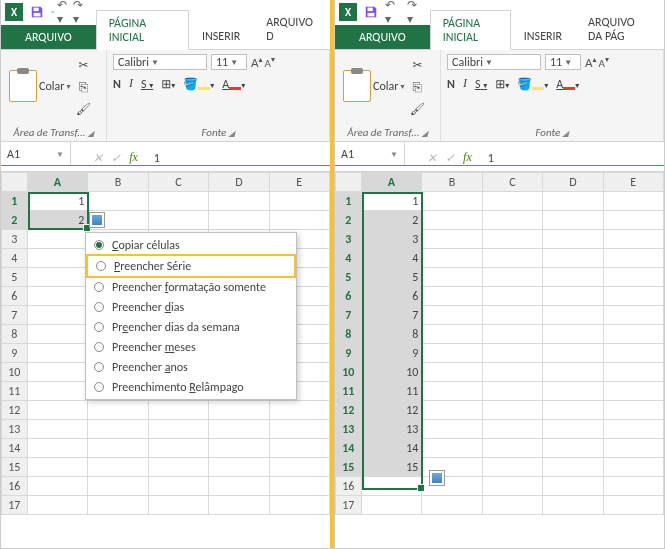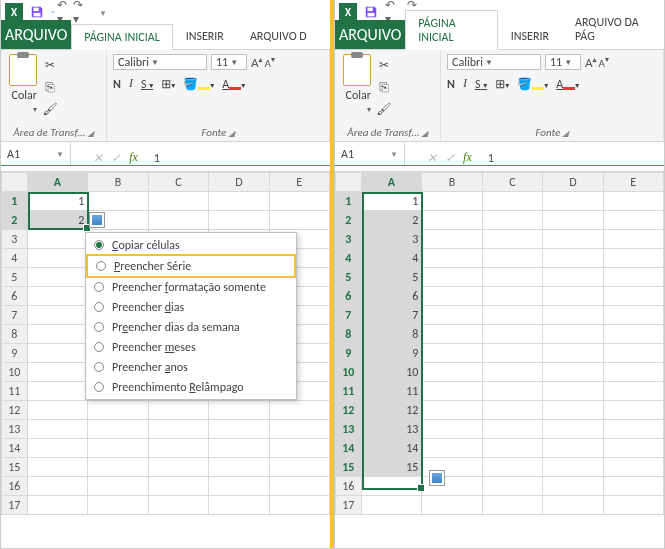--- a/index.html
+++ b/index.html
@@ -7,30 +7,30 @@
   .container { display: flex; width: 665px; height: 549px; border-right:1px solid #ccc; border-bottom:1px solid #ccc;}
   .pane { flex: 1 1 50%; position: relative; background: #fff; border-left:1px solid #ccc;}
   .divider { width: 4px; background: #fbc02d; }
   
   .titlebar { height: 24px; background: #fff; display: flex; align-items: center; padding: 0 4px; gap:6px;}
   .app-icon { width: 18px; height: 18px; background: #217346; display: flex; align-items: center; justify-content: center; color:#fff; font-weight:bold; font-size:11px;}
   .tb-icon { width:16px; height:16px; display:flex; align-items:center; justify-content:center; color:#666;}
   .tb-icon svg{width:14px;height:14px;}
   
   .tabs { height: 26px; display: flex; align-items: flex-end; border-bottom:1px solid #d4d4d4; }
-  .tab-file { background:#217346; color:#fff; padding:5px 4px; font-size:16px;}
+  .tab-file { background:#217346; color:#fff; padding:5px 24px; font-size:12px;}
   .tab { padding:5px 12px; font-size:12px; color:#444; border:1px solid transparent; cursor:default;}
   .tab.active { color:#217346; border:1px solid #d4d4d4; border-bottom:1px solid #fff; background:#fff; position:relative; top:1px;}
   
   .ribbon { height: 92px; background:#f5f5f5; border-bottom:1px solid #d4d4d4; display:flex; }
   .rgroup { border-right:1px solid #e0e0e0; padding:4px 6px 2px 6px; display:flex; flex-direction:column; justify-content:space-between; position:relative;}
   .rgroup-label { text-align:center; font-size:11px; color:#666; padding-top:2px; display:flex; justify-content:center; align-items:center; gap:2px;font-style:italic;}
   .dlaunch { font-size:8px; color:#888;}
   .clip-main { display:flex; gap:2px; }
-  .paste-btn { display:flex; flex-direction:column; align-items:flex-end; gap:2px; padding:0 2px;}
+  .paste-btn { display:flex; flex-direction:row; align-items:center; gap:2px; padding:0 2px;}
   .paste-icon { width:28px; height:32px; background:#fff; border:1px solid #d0a040; position:relative; border-radius:2px;}
   .paste-icon::before{content:""; position:absolute; top:-3px; left:7px; width:12px;height:6px;background:#888;border-radius:2px;}
   .mini-col { display:flex; flex-direction:column; gap:4px; padding-top:2px;}
   .mini-btn { width:18px;height:18px; display:flex;align-items:center;justify-content:center;}
   .font-top { display:flex; gap:4px; align-items:center;}
   .combo { background:#fff; border:1px solid #c0c0c0; height:16px; display:flex; align-items:center; padding:0 2px 0 4px; font-size:12px;}
   .combo .dd{font-size:8px;color:#666;margin-left:2px;}
   .sz-inc { display:flex; gap:2px;}
   .aA { font-size:12px; color:#555;}
   .font-bot { display:flex; gap:8px; align-items:center; margin-top:6px;}

